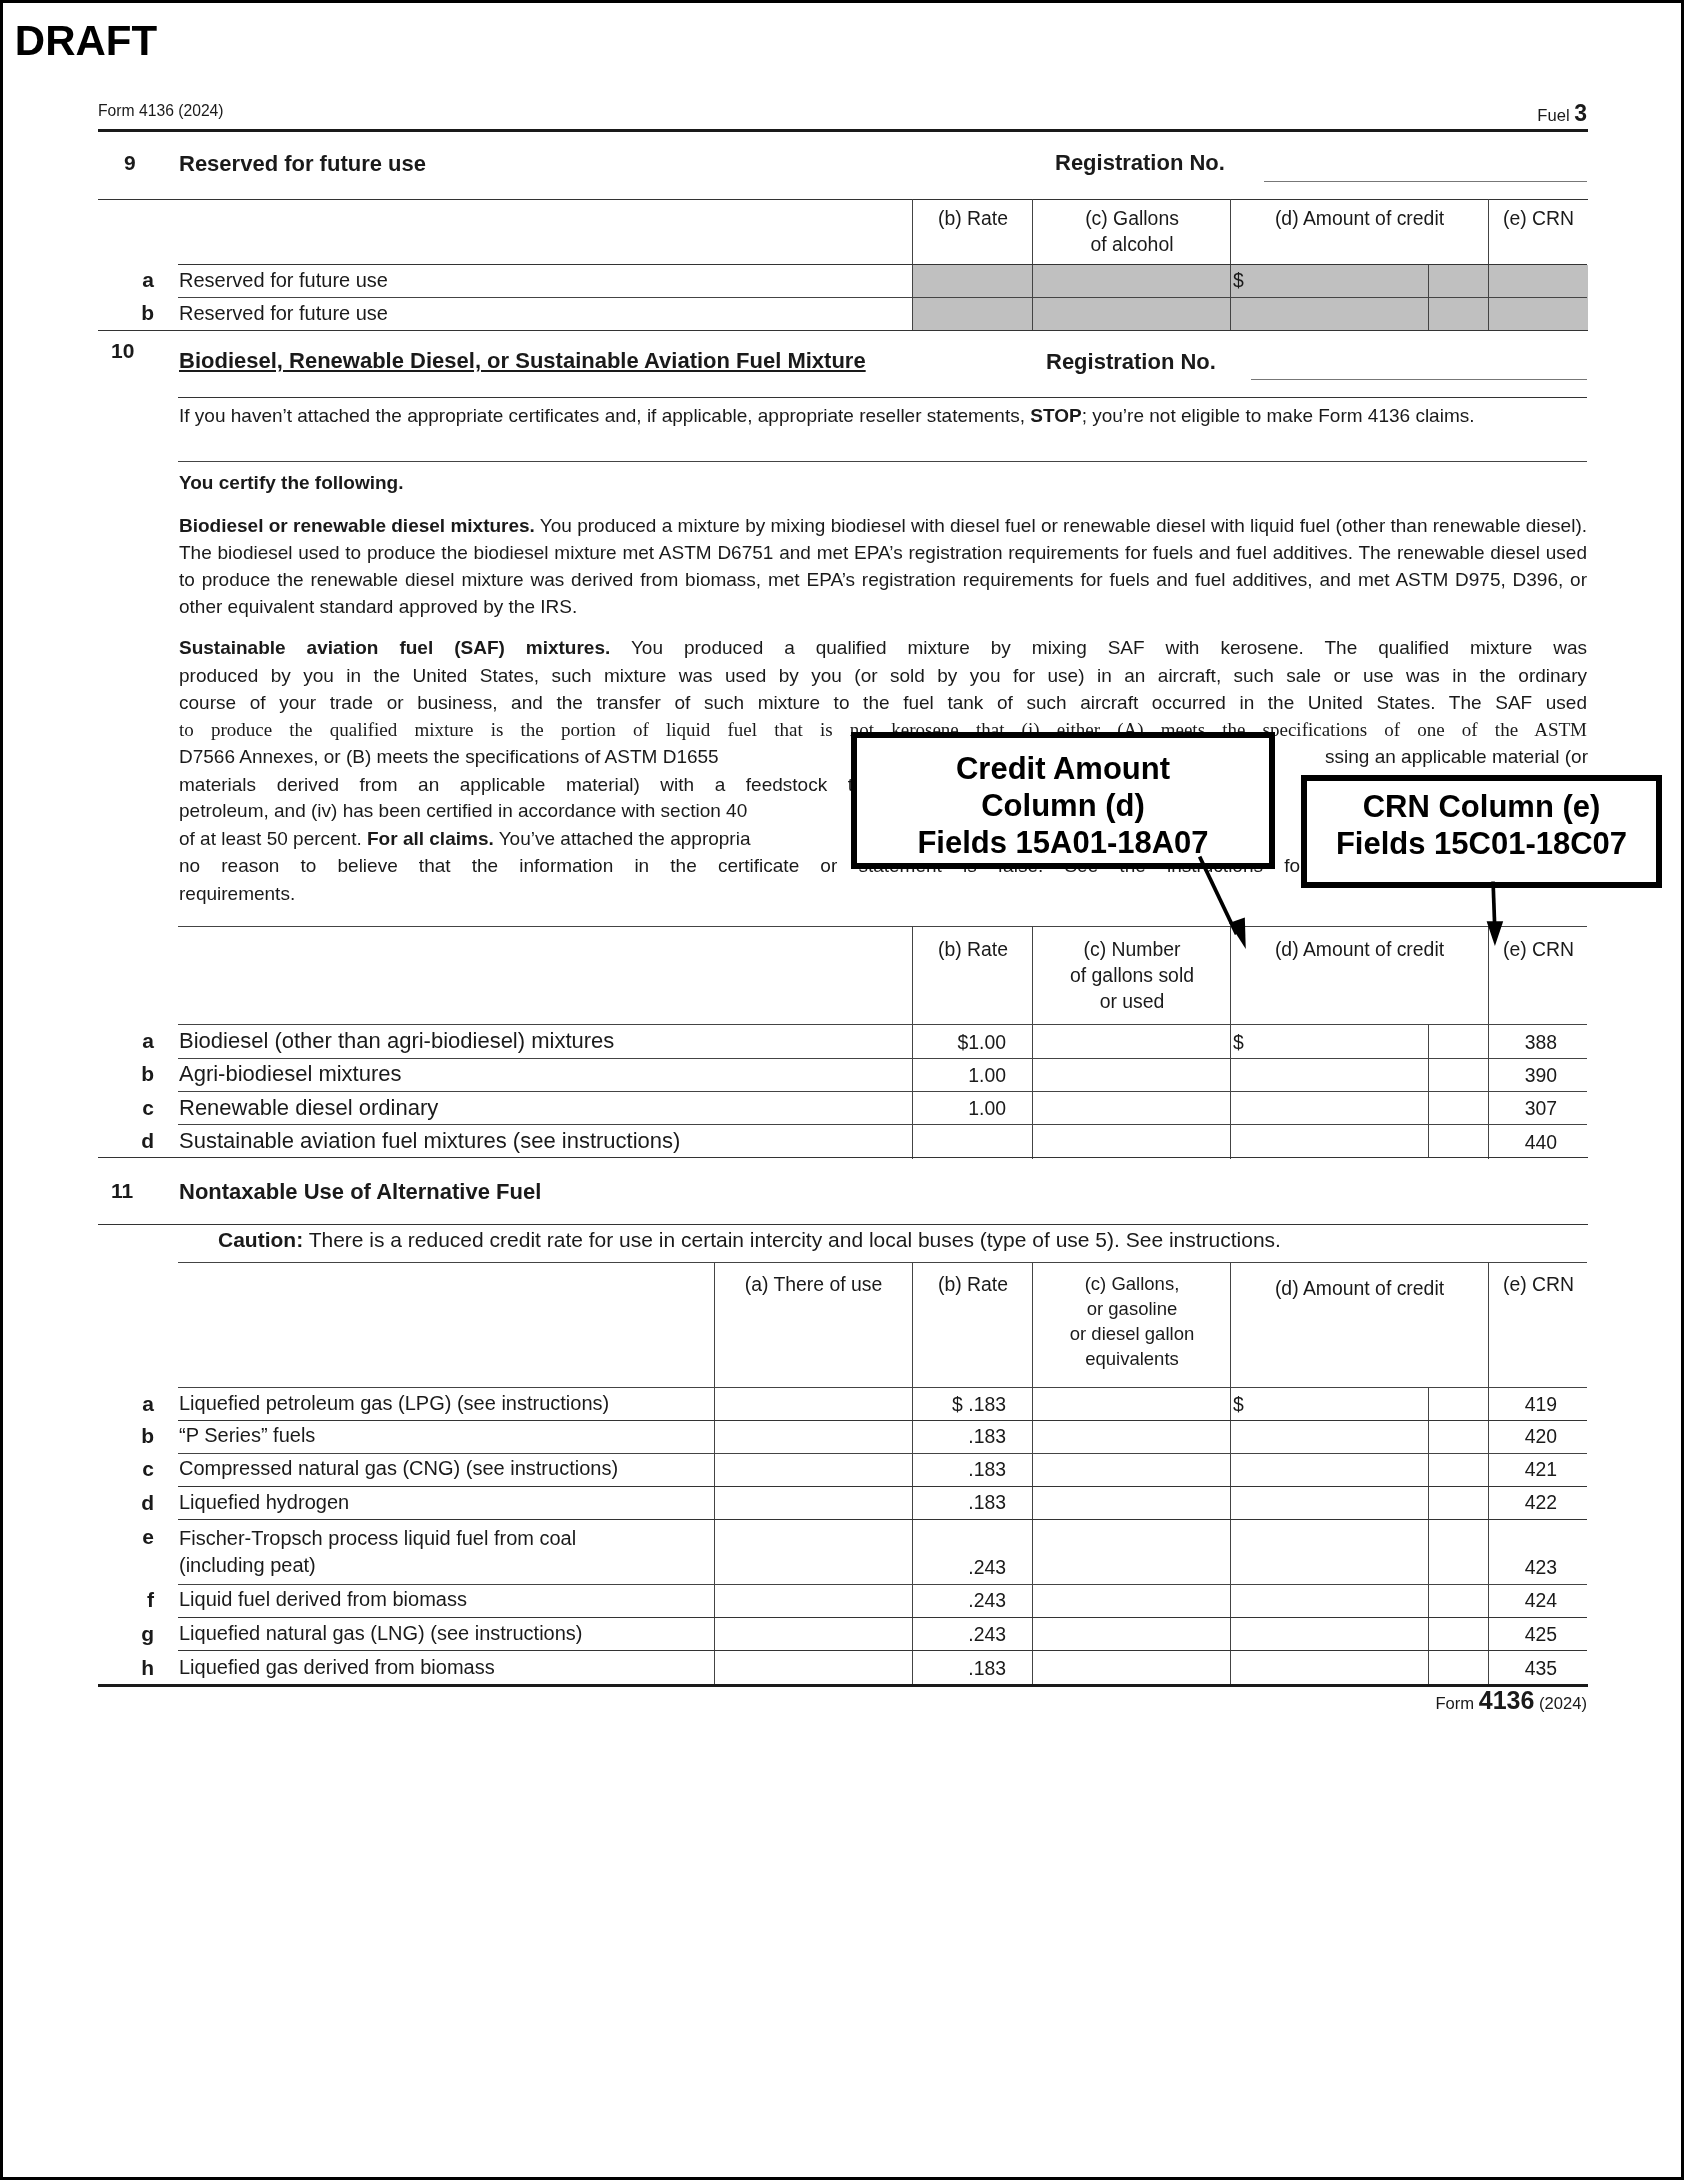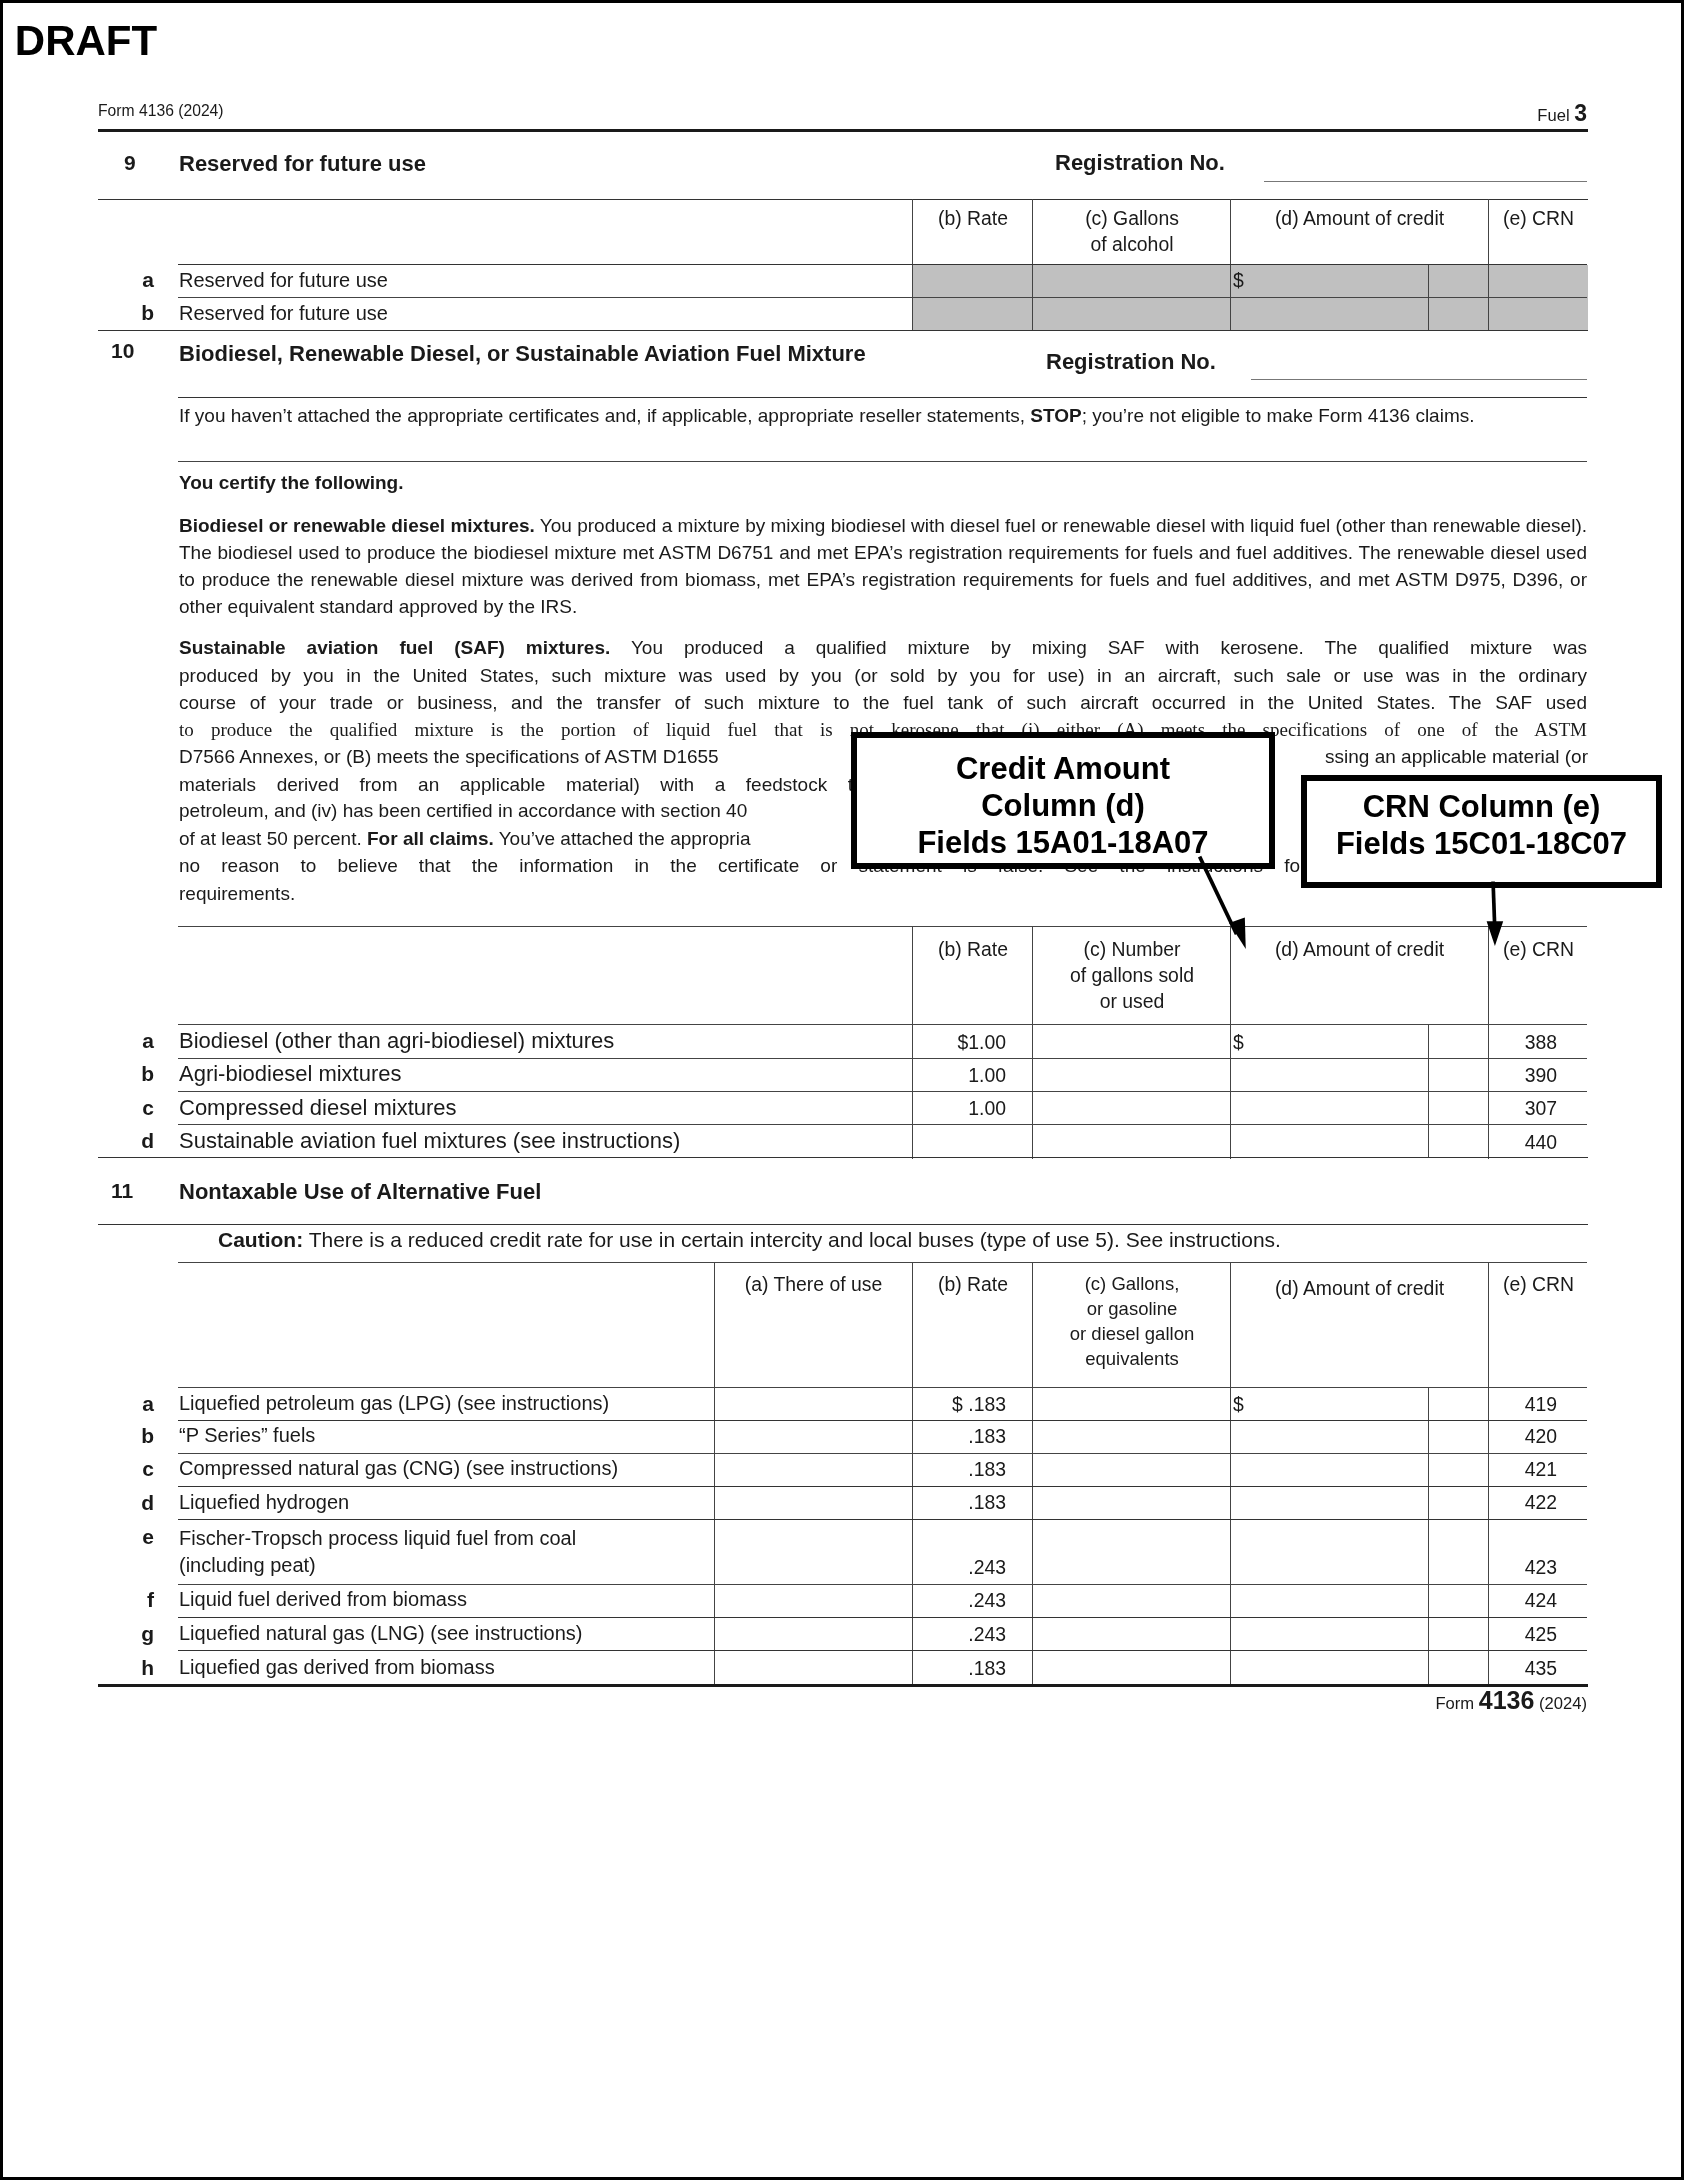--- a/index.html
+++ b/index.html
@@ -73,21 +73,21 @@
 <div class="hline" style="left:178px; top:264px; width:1409px;"></div>
 <div class="abs rowletter" style="left:126px; top:268px;">a</div>
 <div class="abs rowlabel" style="left:179px; top:269px;">Reserved for future use</div>
 <div class="abs dollar" style="left:1233px; top:269px;">$</div>
 <div class="hline mid" style="left:178px; top:297px; width:1409px;"></div>
 <div class="abs rowletter" style="left:126px; top:301px;">b</div>
 <div class="abs rowlabel" style="left:179px; top:302px;">Reserved for future use</div>
 <div class="hline" style="left:98px; top:330px; width:1490px;"></div>
 
 <div class="abs linenum" style="left:111px; top:339px;">10</div>
-<div class="abs sectitle" style="left:179px; top:339px; width:831px; line-height:29px;">
+<div class="abs sectitle" style="left:179px; top:346px; width:831px; line-height:29px;text-decoration:underline;">
   <div>Biodiesel, Renewable Diesel, or Sustainable Aviation Fuel Mixture</div>
 </div>
 <div class="abs reg" style="left:1046px; top:349px;">Registration No.</div>
 <div class="hline gray" style="left:1251px; top:379px; width:336px;"></div>
 <div class="hline" style="left:178px; top:397px; width:1409px;"></div>
 
 <div class="abs para" style="left:179px; top:402px; width:1408px;">
   <span>If you haven’t attached the appropriate certificates and, if applicable, appropriate reseller statements,</span>
   <b>STOP</b><span>; you’re not eligible to make Form 4136 claims.</span>
 </div>
@@ -148,21 +148,21 @@
        <div class="hline mid" style="left:178px; top:1058px; width:1409px;"></div>
     <div class="abs rowletter" style="left:126px; top:1062px;">b</div>
        <div class="abs rowlabel big" style="left:179px; top:1061px;">Agri-biodiesel mixtures</div>
        <div class="abs num" style="left:914px; top:1064px; width:92px;">1.00</div>
        <div class="abs" style="left:1033px; top:1060px; width:197px; height:29.5px;"></div>
        <div class="abs dollar" style="left:1233px; top:1064px;"></div>
        <div class="abs" style="left:1244px; top:1060px; width:183px; height:29.5px;"></div>
        <div class="abs num" style="left:1489px; top:1064px; width:68px;">390</div>
        <div class="hline mid" style="left:178px; top:1091px; width:1409px;"></div>
     <div class="abs rowletter" style="left:126px; top:1096px;">c</div>
-       <div class="abs rowlabel big" style="left:179px; top:1095px;">Compressed diesel mixtures</div>
+       <div class="abs rowlabel big" style="left:179px; top:1095px;">Renewable diesel ordinary</div>
        <div class="abs num" style="left:914px; top:1097px; width:92px;">1.00</div>
        <div class="abs" style="left:1033px; top:1093px; width:197px; height:29.5px;"></div>
        <div class="abs dollar" style="left:1233px; top:1097px;"></div>
        <div class="abs" style="left:1244px; top:1093px; width:183px; height:29.5px;"></div>
        <div class="abs num" style="left:1489px; top:1097px; width:68px;">307</div>
        <div class="hline mid" style="left:178px; top:1124px; width:1409px;"></div>
     <div class="abs rowletter" style="left:126px; top:1129px;">d</div>
        <div class="abs rowlabel big" style="left:179px; top:1128px;">Sustainable aviation fuel mixtures (see instructions)</div>
        <div class="abs num" style="left:914px; top:1131px; width:92px;"></div>
        <div class="abs" style="left:1033px; top:1126px; width:197px; height:29.5px;"></div>

